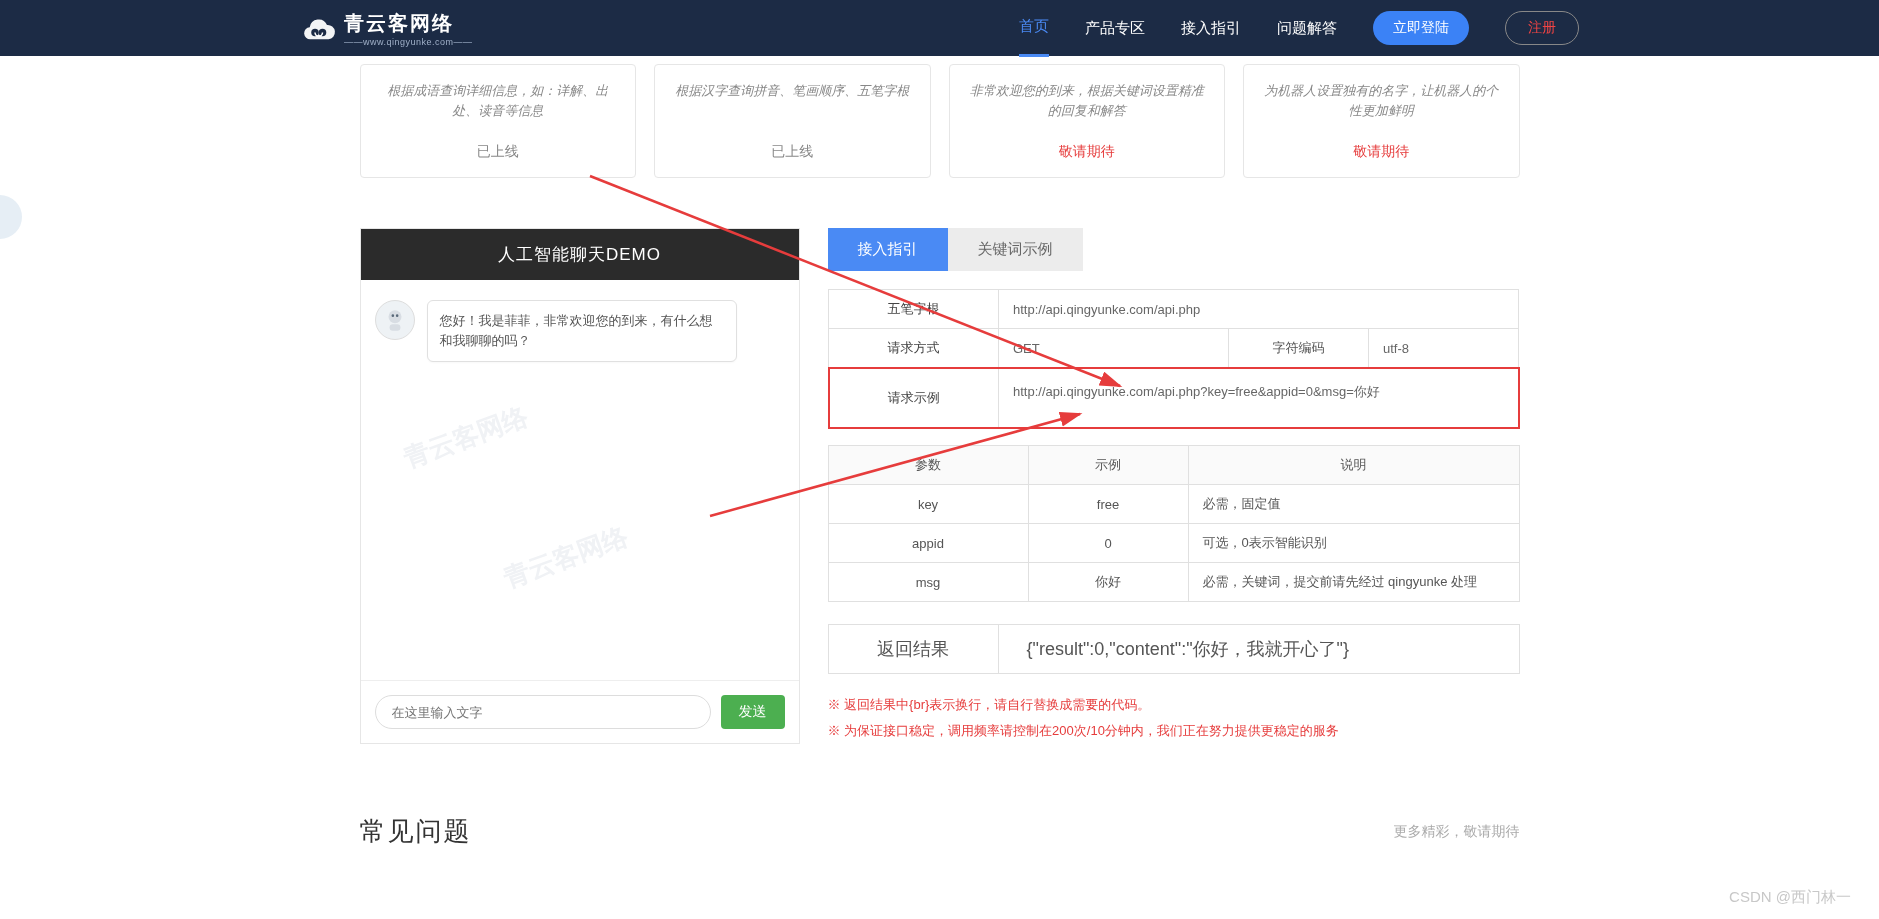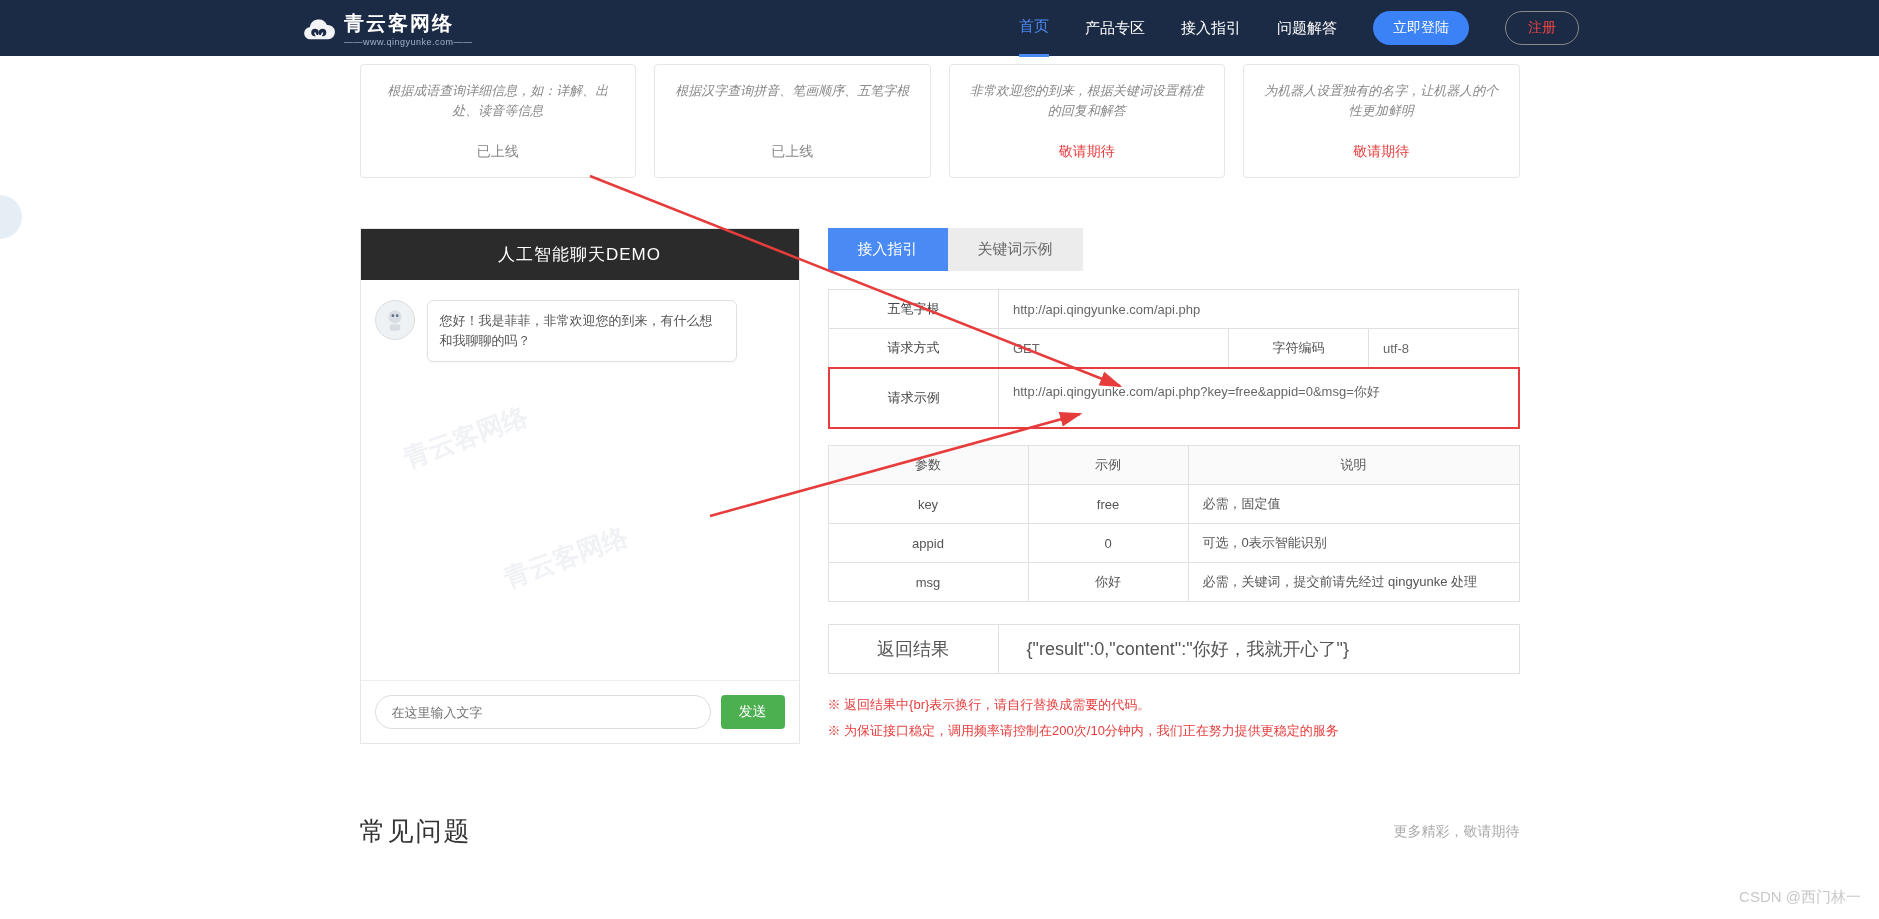--- a/index.html
+++ b/index.html
@@ -77,21 +77,21 @@
 .faq-title { font-size: 26px; color: #333; font-weight: normal; letter-spacing: 2px;}
 .faq-more { color: #aaa; font-size: 14px; }
 
 
 .annot-svg { position: absolute; pointer-events: none; }
 
 
 .float-dot { position: fixed; left: 0; top: 195px; width: 22px; height: 44px; background:#e6eef5; border-radius: 0 22px 22px 0; }
 
 
-.csdn-mark { position: fixed; right: 18px; bottom: 12px; color: #c8c8c8; font-size: 15px; }
+.csdn-mark { position: fixed; right: 28px; bottom: 12px; color: #c8c8c8; font-size: 15px; }
 
 </style>
 </head>
 <body>
 
 <div class="float-dot"></div>
 
 <div class="header">
   <div class="logo">
     <span class="logo-icon">

